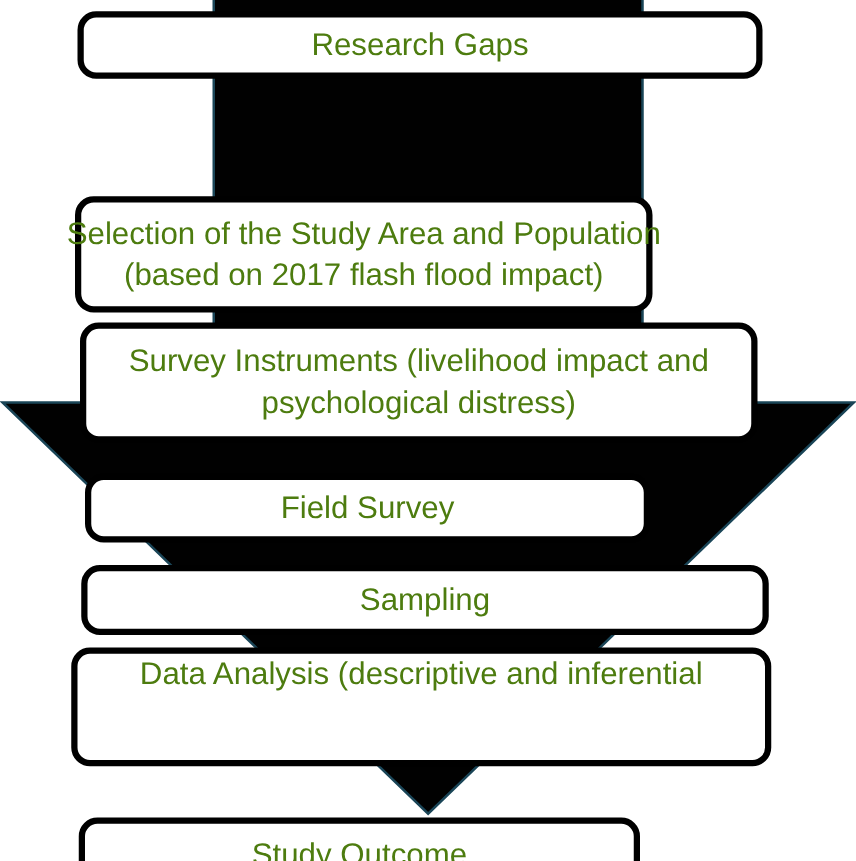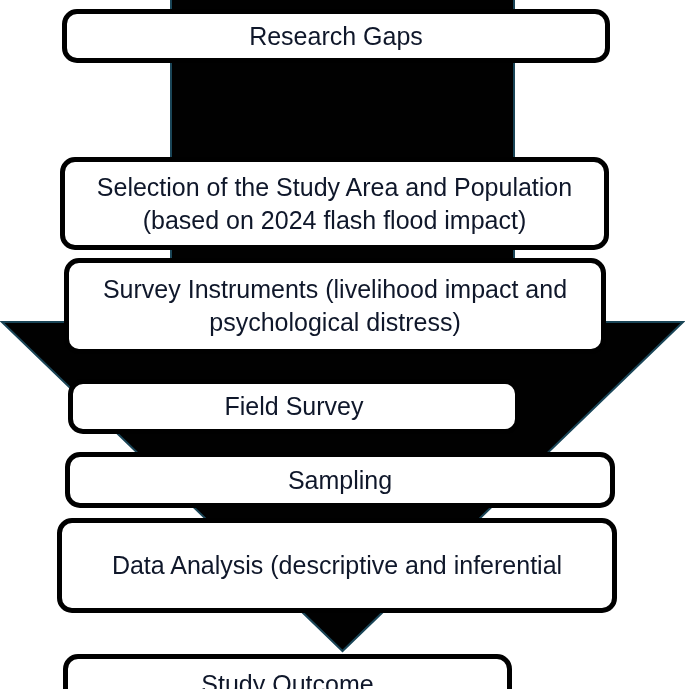--- a/index.html
+++ b/index.html
@@ -27,56 +27,56 @@
     position: absolute;
     box-sizing: border-box;
     background: #ffffff;
     border: 5px solid #000000;
     border-radius: 15px;
     display: flex;
     flex-direction: column;
     justify-content: center;
     align-items: center;
     text-align: center;
-    color: #0f172a;
+    color: #4d7c0f;
     font-size: 25px;
     line-height: 33px;
     z-index: 2;
   }
   .step .line {
     display: block;
     white-space: nowrap;
   }
   
   #step-1 { left: 62px;  top: 9px;   width: 548px; height: 54px; }
   #step-2 { left: 62px;  top: 87px;  width: 548px; height: 53px; }
-  #step-3 { left: 60px;  top: 157px; width: 549px; height: 93px; text-align: center; }
+  #step-3 { left: 60px;  top: 157px; width: 462px; height: 93px; text-align: center; }
   #step-4 { left: 64px;  top: 258px; width: 542px; height: 96px; justify-content: center; }
   #step-5 { left: 68px;  top: 379px; width: 452px; height: 55px; }
   #step-6 { left: 65px;  top: 452px; width: 550px; height: 56px; align-items: center; }
-  #step-7 { left: 57px;  top: 518px; width: 560px; height: 95px; }
+  #step-7 { left: 57px;  top: 518px; width: 560px; height: 95px; justify-content: space-between; }
   #step-8 { left: 63px;  top: 654px; width: 449px; height: 60px; }
 </style>
 </head>
 <body>
 
 <div id="canvas">
 
   <svg id="arrow-svg" viewBox="0 0 685 689" xmlns="http://www.w3.org/2000/svg" aria-hidden="true">
     <path stroke-width="2" stroke-linejoin="miter" d="M171 -4 L514 -4 L514 322 L683 322 L342.5 651 L2 322 L171 322 Z" fill="#010101" stroke="#1A4557"></path>
   </svg>
 
   <div class="step" id="step-1">
     <span class="line">Research Gaps</span>
   </div>
 
 
   <div class="step" id="step-3">
     <span class="line">Selection of the Study Area and Population</span>
-    <span class="line">(based on 2024 flash flood impact)</span>
+    <span class="line">(based on 2017 flash flood impact)</span>
   </div>
 
   <div class="step" id="step-4">
     <span class="line">Survey Instruments (livelihood impact and</span>
     <span class="line">psychological distress)</span>
   </div>
 
   <div class="step" id="step-5">
     <span class="line">Field Survey</span>
   </div>

